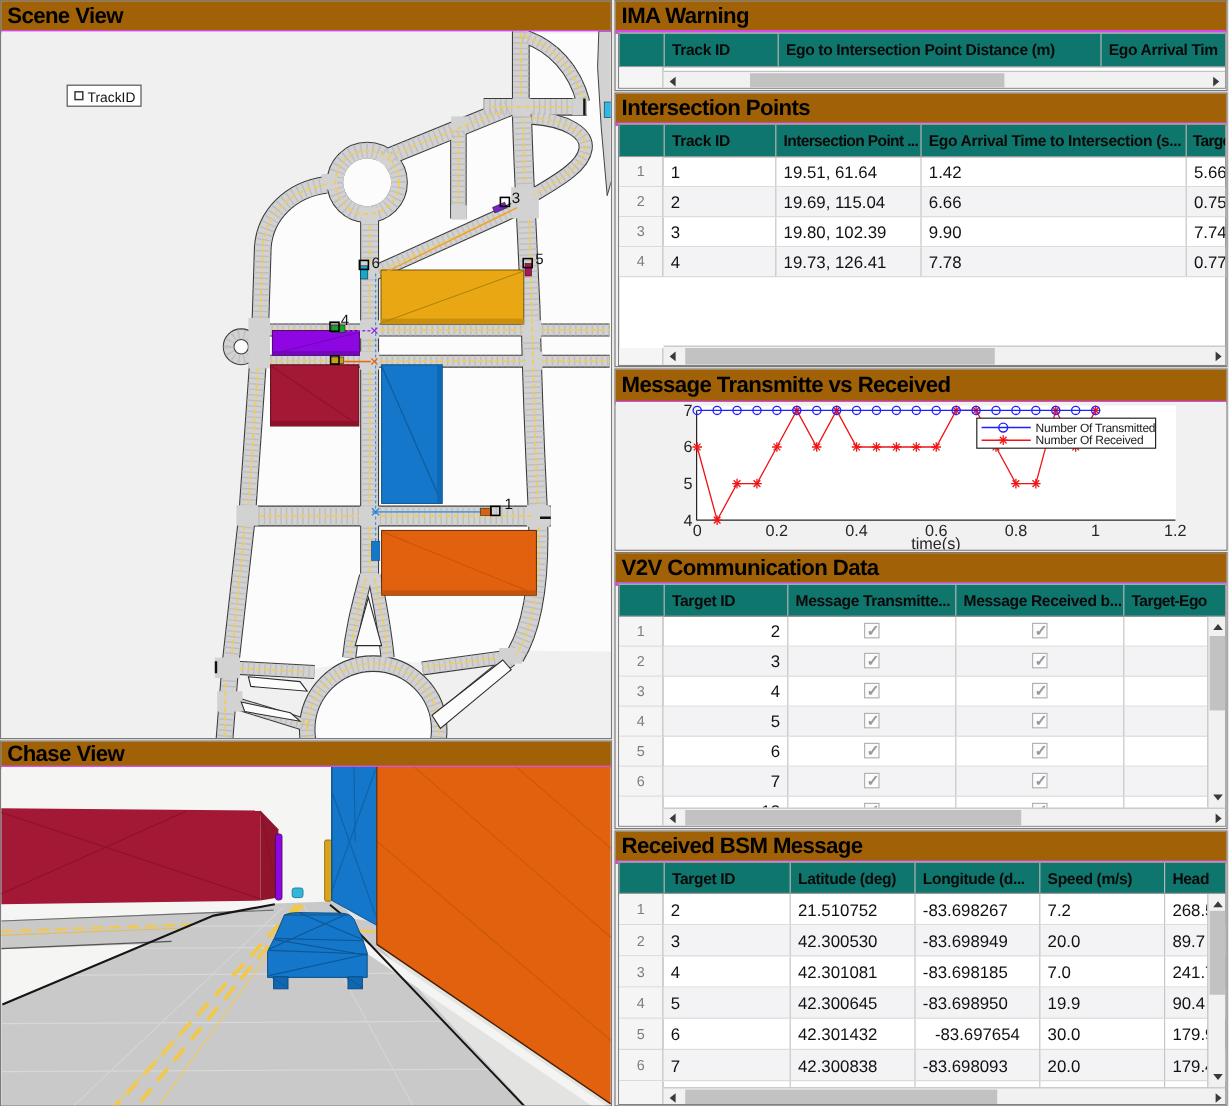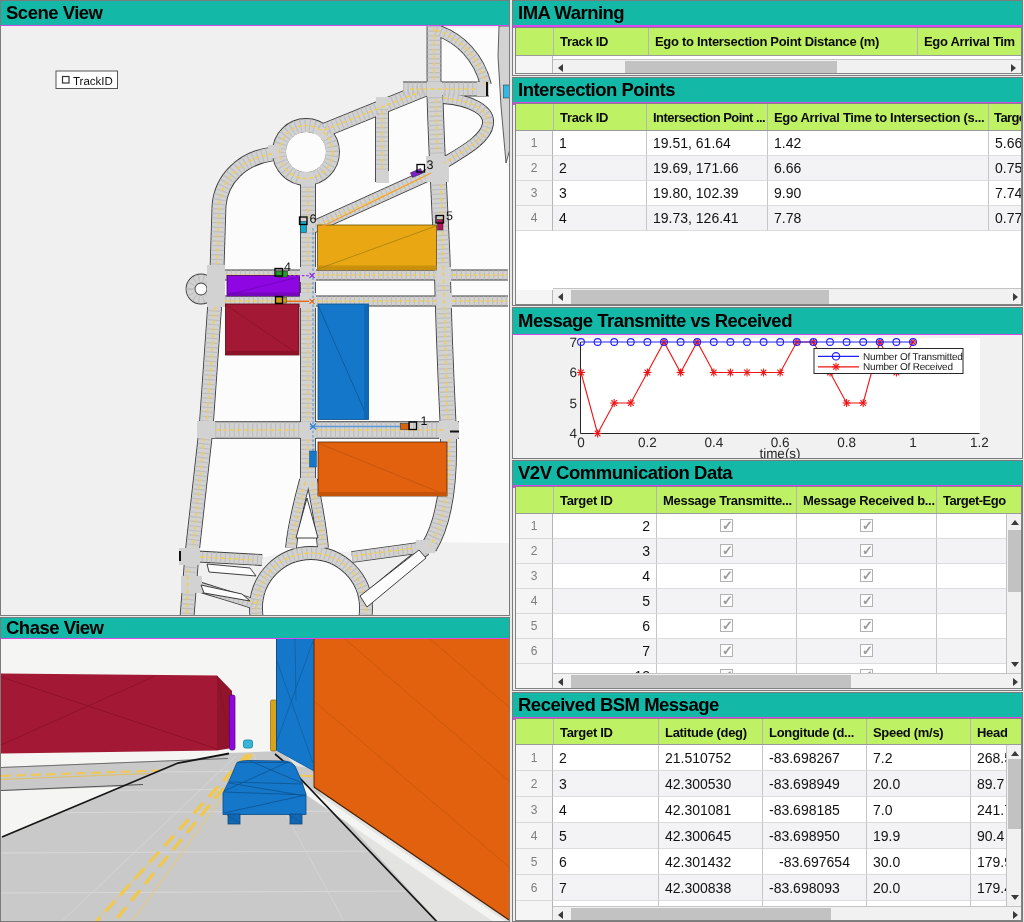--- a/index.html
+++ b/index.html
@@ -1,22 +1,22 @@
 <!DOCTYPE html>
 <html><head>
 <meta charset="utf-8">
 <style>
 html,body{margin:0;padding:0;}
 body{width:1024px;height:922px;background:#e9e9e9;position:relative;overflow:hidden;
   font-family:"Liberation Sans",sans-serif;}
 .panel{position:absolute;background:#f0f0f0;border:1px solid #7b7b7b;box-sizing:border-box;}
-.ptitle{position:absolute;left:0;top:0;right:0;height:24px;line-height:24px;background:#14b8a6;
+.ptitle{position:absolute;left:0;top:0;right:0;height:24px;line-height:24px;background:#a16207;
   border-bottom:3px solid #d946ef;font-size:18.5px;font-weight:bold;letter-spacing:-0.5px;color:#000;padding-left:5px;white-space:nowrap;overflow:hidden;}
 .tbl{position:absolute;background:#fff;border:1px solid #828282;box-sizing:border-box;overflow:hidden;}
-.hrow{position:absolute;left:0;right:0;background:#bef264;border-bottom:1px solid #9a9a9a;box-sizing:border-box;}
+.hrow{position:absolute;left:0;right:0;background:#0f766e;border-bottom:1px solid #9a9a9a;box-sizing:border-box;}
 .hc{position:absolute;top:0;bottom:0;font-weight:bold;font-size:13px;letter-spacing:-0.3px;color:#0a0a0a;
   padding:6px 0 0 6px;box-sizing:border-box;border-left:1px solid #b5b5b5;white-space:nowrap;overflow:hidden;}
 .rn{position:absolute;background:#f5f5f5;border-right:1px solid #b5b5b5;border-bottom:1px solid #d9d9d9;
   box-sizing:border-box;color:#7e7e7e;font-size:12px;text-align:center;}
 .cell{position:absolute;font-size:14px;color:#111;padding:4px 6px 0 6px;box-sizing:border-box;
   border-left:1px solid #c6c6c6;border-bottom:1px solid #dcdcdc;white-space:nowrap;overflow:hidden;}
 .cell.r{text-align:right;}
 .alt{background:#f3f3f5;}
 .hsb{position:absolute;background:#f1f1f1;border-top:1px solid #c3c3c3;box-sizing:border-box;}
 .vsb{position:absolute;background:#f1f1f1;border-left:1px solid #c3c3c3;box-sizing:border-box;}
@@ -398,21 +398,21 @@
       <div class="thumb" style="left:18px;top:1px;width:258px;height:14px;"></div>
     </div>
   <div>
         <div class="rn" style="left:0;top:27px;width:37px;height:25px;line-height:25px;">1</div>
         <div class="cell" style="left:37px;top:27px;width:93px;height:25px;border-left:none;">1</div>
         <div class="cell" style="left:130px;top:27px;width:121px;height:25px;">19.51, 61.64</div>
         <div class="cell" style="left:251px;top:27px;width:221px;height:25px;">1.42</div>
         <div class="cell" style="left:472px;top:27px;width:35px;height:25px;">5.66</div>
         <div class="rn" style="left:0;top:52px;width:37px;height:25px;line-height:25px;">2</div>
         <div class="cell alt" style="left:37px;top:52px;width:93px;height:25px;border-left:none;">2</div>
-        <div class="cell alt" style="left:130px;top:52px;width:121px;height:25px;">19.69, 171.66</div>
+        <div class="cell alt" style="left:130px;top:52px;width:121px;height:25px;">19.69, 115.04</div>
         <div class="cell alt" style="left:251px;top:52px;width:221px;height:25px;">6.66</div>
         <div class="cell alt" style="left:472px;top:52px;width:35px;height:25px;">0.75</div>
         <div class="rn" style="left:0;top:77px;width:37px;height:25px;line-height:25px;">3</div>
         <div class="cell" style="left:37px;top:77px;width:93px;height:25px;border-left:none;">3</div>
         <div class="cell" style="left:130px;top:77px;width:121px;height:25px;">19.80, 102.39</div>
         <div class="cell" style="left:251px;top:77px;width:221px;height:25px;">9.90</div>
         <div class="cell" style="left:472px;top:77px;width:35px;height:25px;">7.74</div>
         <div class="rn" style="left:0;top:102px;width:37px;height:25px;line-height:25px;">4</div>
         <div class="cell alt" style="left:37px;top:102px;width:93px;height:25px;border-left:none;">4</div>
         <div class="cell alt" style="left:130px;top:102px;width:121px;height:25px;">19.73, 126.41</div>

